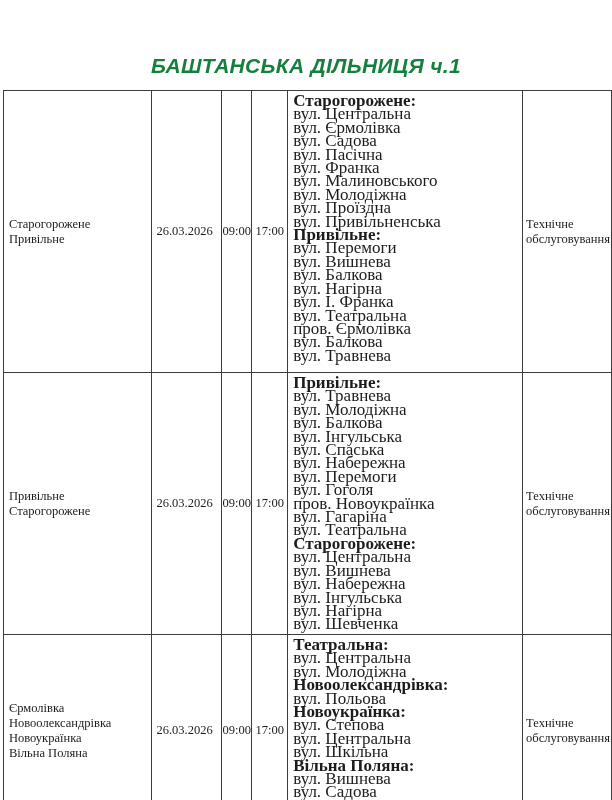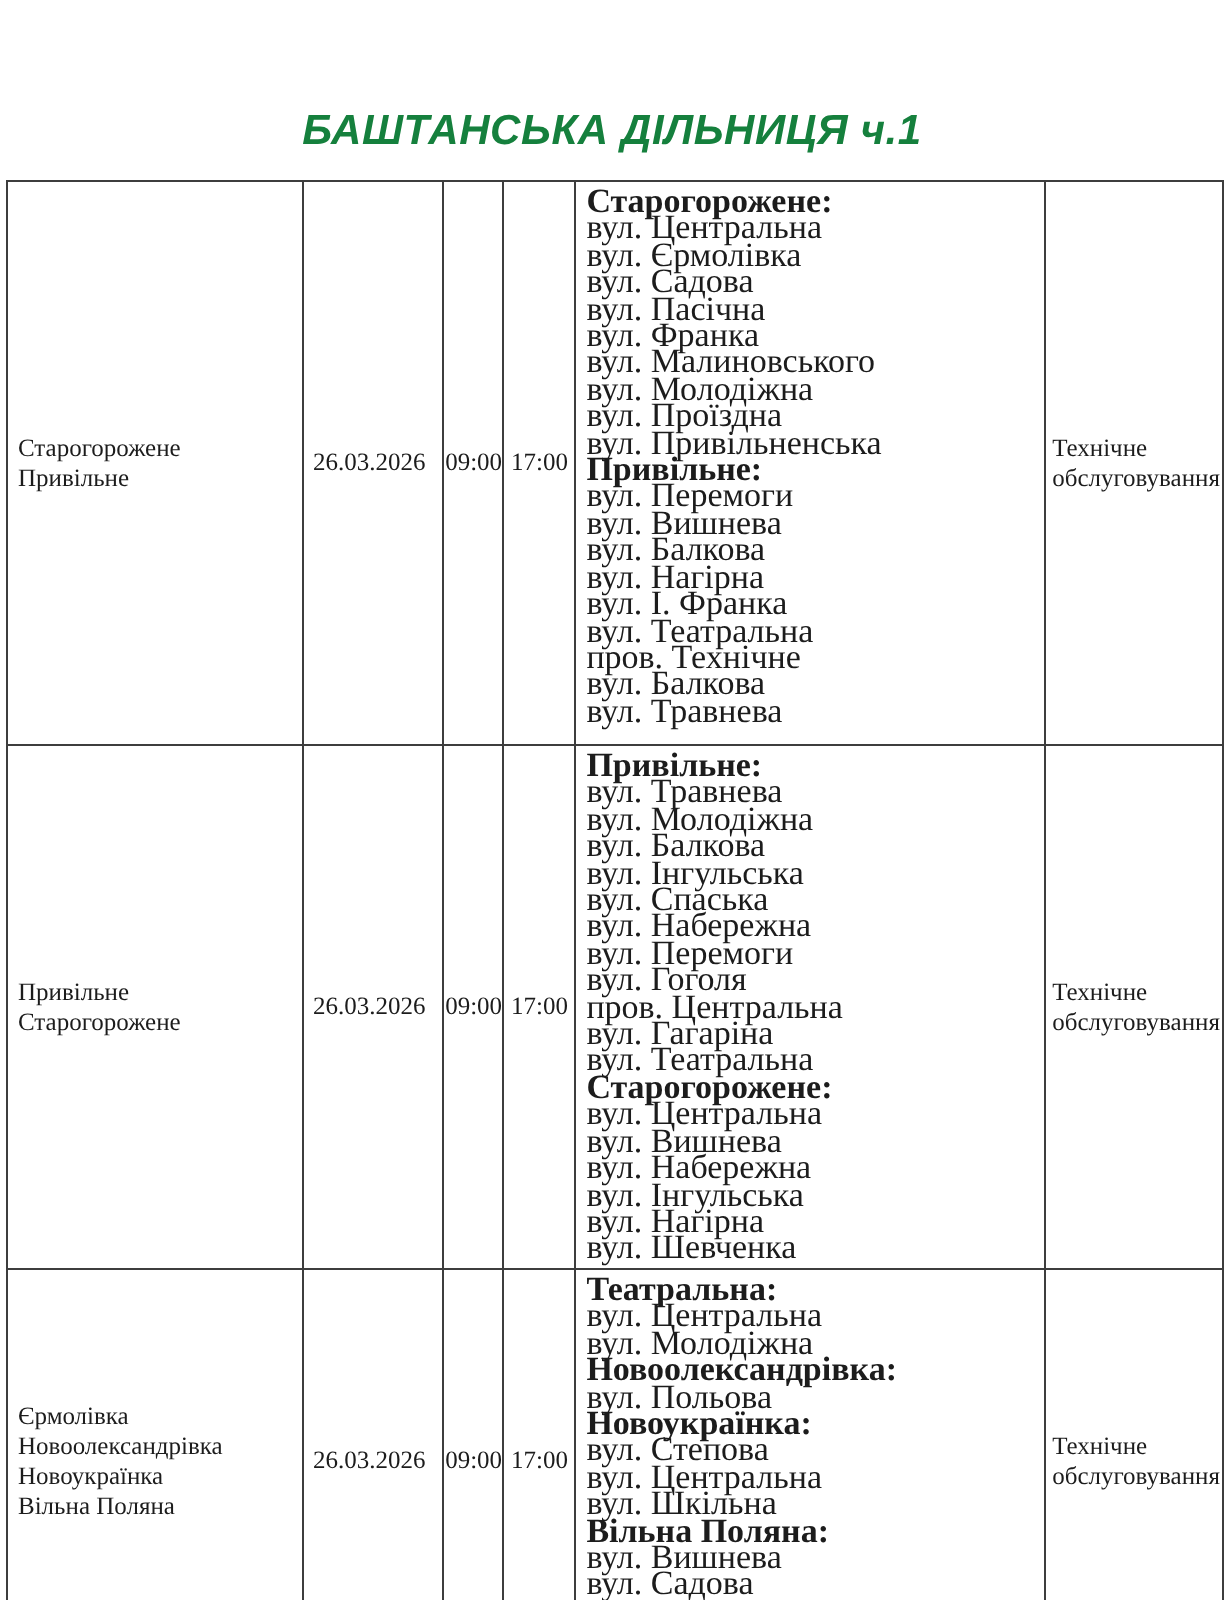--- a/index.html
+++ b/index.html
@@ -72,21 +72,21 @@
             <div class="sline">вул. Молодіжна</div>
             <div class="sline">вул. Проїздна</div>
             <div class="sline">вул. Привільненська</div>
             <div class="sline bold">Привільне:</div>
             <div class="sline">вул. Перемоги</div>
             <div class="sline">вул. Вишнева</div>
             <div class="sline">вул. Балкова</div>
             <div class="sline">вул. Нагірна</div>
             <div class="sline">вул. І. Франка</div>
             <div class="sline">вул. Театральна</div>
-            <div class="sline">пров. Технічне</div>
+            <div class="sline">пров. Єрмолівка</div>
             <div class="sline">вул. Балкова</div>
             <div class="sline">вул. Травнева</div>
           </td>
     <td class="worktype">Технічне обслуговування</td>
   </tr>
         <tr class="r1">
     <td class="names">
             <div>Привільне</div>
             <div>Старогорожене</div>
           </td>
@@ -96,21 +96,21 @@
     <td class="streets">
             <div class="sline bold">Привільне:</div>
             <div class="sline">вул. Травнева</div>
             <div class="sline">вул. Молодіжна</div>
             <div class="sline">вул. Балкова</div>
             <div class="sline">вул. Інгульська</div>
             <div class="sline">вул. Спаська</div>
             <div class="sline">вул. Набережна</div>
             <div class="sline">вул. Перемоги</div>
             <div class="sline">вул. Гоголя</div>
-            <div class="sline">пров. Центральна</div>
+            <div class="sline">пров. Новоукраїнка</div>
             <div class="sline">вул. Гагаріна</div>
             <div class="sline">вул. Театральна</div>
             <div class="sline bold">Старогорожене:</div>
             <div class="sline">вул. Центральна</div>
             <div class="sline">вул. Вишнева</div>
             <div class="sline">вул. Набережна</div>
             <div class="sline">вул. Інгульська</div>
             <div class="sline">вул. Нагірна</div>
             <div class="sline">вул. Шевченка</div>
           </td>

